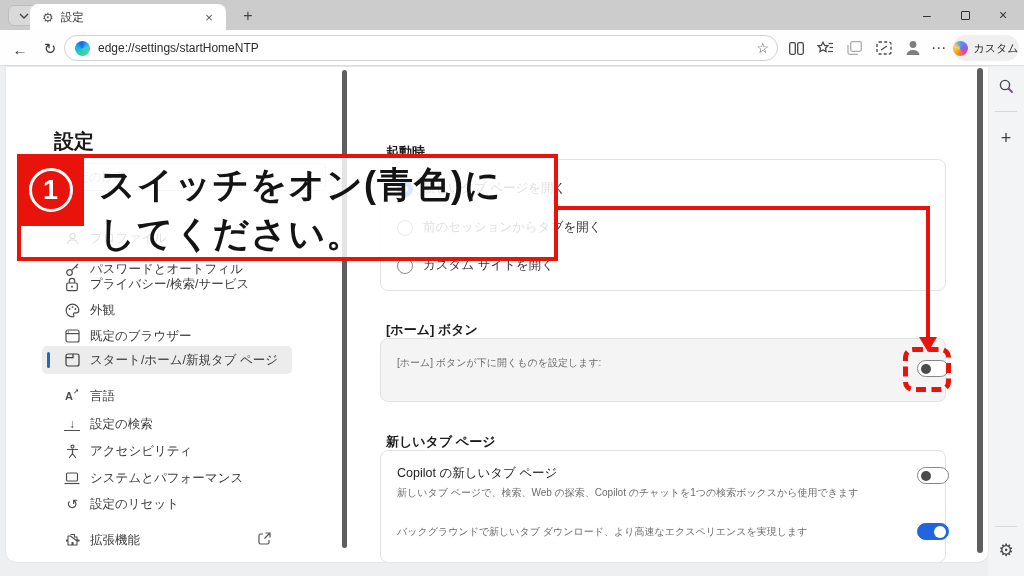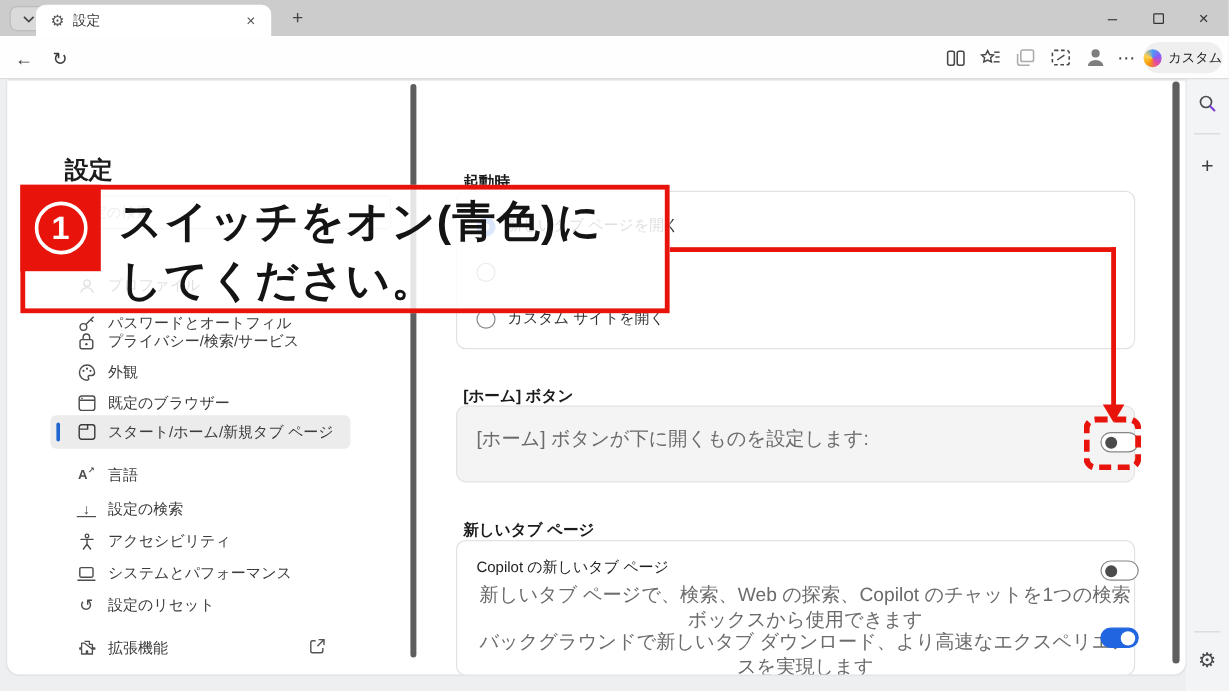--- a/index.html
+++ b/index.html
@@ -73,21 +73,21 @@
   
   .main-scrollbar { position:absolute; left:971px; top:1px; width:6px; height:485px; background:#5e5e5e; border-radius:3px; }
   .page-title { position:absolute; left:384px; top:103px; font-size:15px; font-weight:bold; color:#1b1b1b; }
   .sec-heading { position:absolute; left:380px; font-size:13px; font-weight:bold; color:#1b1b1b; }
   .card { position:absolute; left:374px; width:566px; background:#fff; border:1px solid #e2e2e2; border-radius:8px; }
   .card.gray { background:#f4f4f4; }
   .radio-row { position:absolute; left:16px; display:flex; align-items:center; gap:10px; font-size:12.5px; color:#333; }
   .radio { width:16px; height:16px; border-radius:50%; border:1px solid #8a8a8a; background:#fff; flex:0 0 auto; }
   .radio[data-state="true"] { border:5px solid #2166e0; }
   .row-label { font-size:12.5px; color:#1f1f1f; }
-  .row-sub { font-size:16px; color:#6b6b6b; margin-top:4px;text-align:center; }
+  .row-sub { font-size:10px; color:#6b6b6b; margin-top:4px; }
   .toggle { position:absolute; width:32px; height:17px; border-radius:9px; }
   .toggle .knob { position:absolute; top:50%; transform:translateY(-50%); width:10px; height:10px; border-radius:50%; }
   .toggle[data-state="off"] { background:#fff; border:1px solid #868686; }
   .toggle[data-state="off"] .knob { left:3px; background:#4b4b4b; }
   .toggle[data-state="on"] { background:#2166e0; border:1px solid #2166e0; }
   .toggle[data-state="on"] .knob { right:2px; width:12px; height:12px; background:#fff; }
 
   
   .anno-box { position:absolute; left:17px; top:154px; width:541px; height:107px; border:4px solid #e8130b;
     background:rgba(255,255,255,.84); z-index:50; }
@@ -125,20 +125,25 @@
   <div class="caption cap-min">–</div>
   <div class="caption cap-max">
       <span class="boxglyph"></span>
     </div>
   <div class="caption cap-close">×</div>
 </div>
 
 <div class="toolbar">
   <div class="nav-btn" style="left:8px">←</div>
   <div class="nav-btn" style="left:38px">↻</div>
+  <div class="addr-pill">
+    <span class="edge-logo"></span>
+    <span class="url-text">edge://settings/startHomeNTP</span>
+    <span class="pill-star glyph">☆</span>
+  </div>
   <div class="tb-icon" style="left:786px">
     <svg width="15" height="13" viewBox="0 0 15 13">
       <rect x="0.7" y="0.7" width="5.6" height="11.6" rx="1.5" fill="none" stroke="#474747" stroke-width="1.3"></rect>
       <rect x="8.7" y="0.7" width="5.6" height="11.6" rx="1.5" fill="none" stroke="#474747" stroke-width="1.3"></rect>
     </svg>
   </div>
   <div class="tb-icon" style="left:815px">
     <svg width="17" height="14" viewBox="0 0 17 14">
       <path d="M6 1.2 L7.6 4.4 11 4.8 8.5 7.2 9.2 10.6 6 9 2.8 10.6 3.5 7.2 1 4.8 4.4 4.4 Z" fill="none" stroke="#474747" stroke-width="1.2"></path>
       <line x1="11.5" y1="2.5" x2="16" y2="2.5" stroke="#474747" stroke-width="1.2"></line>
@@ -321,20 +326,21 @@
     <div class="page-title">スタート/ホーム/新規タブ ページ</div>
 
     <div class="sec-heading" style="top:76px">起動時</div>
     <div class="card" style="top:92px; height:132px;">
       <div class="radio-row" style="top:20px">
         <span class="radio" data-state="true"></span>
         <span>新しいタブ ページを開く</span>
       </div>
       <div class="radio-row" style="top:59px">
         <span class="radio" data-state="false"></span>
+        <span>前のセッションからタブを開く</span>
       </div>
       <div class="radio-row" style="top:97px">
         <span class="radio" data-state="false"></span>
         <span>カスタム サイトを開く</span>
       </div>
     </div>
 
     <div class="sec-heading" style="top:254px">[ホーム] ボタン</div>
     <div class="card gray" style="top:271px; height:64px;">
       <div class="abs" style="left:16px; top:13px;">

